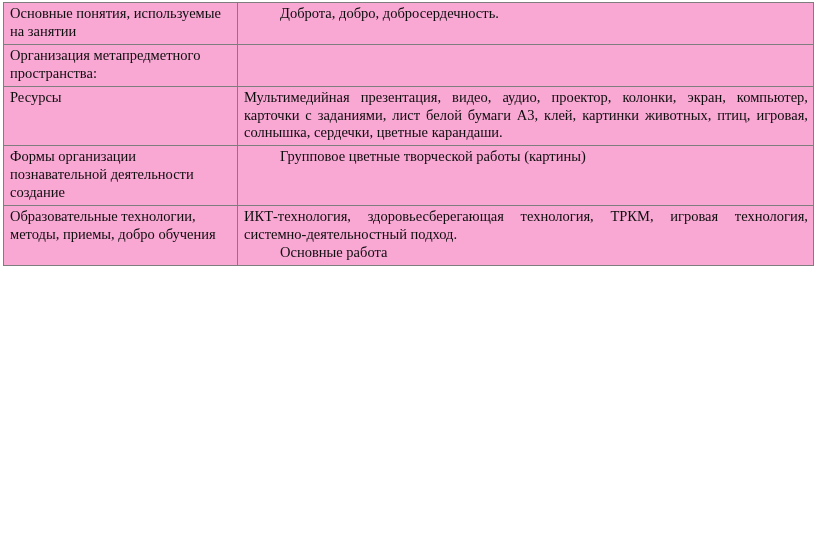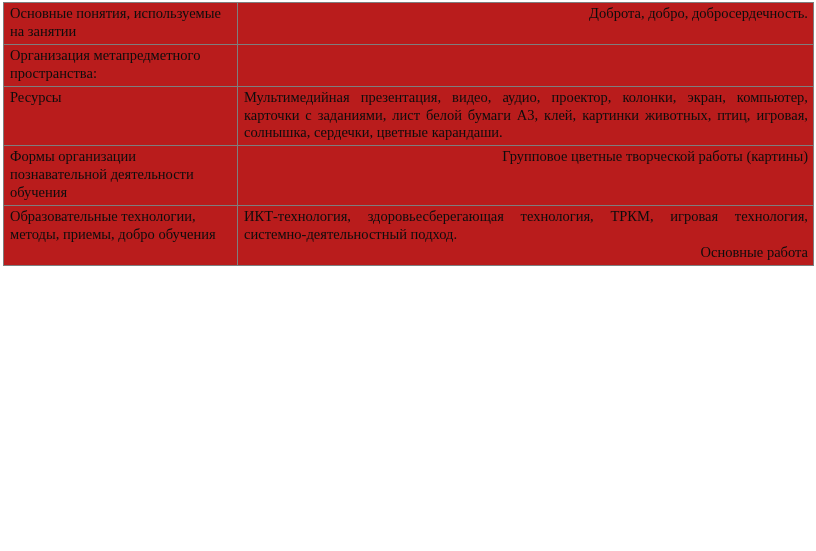--- a/index.html
+++ b/index.html
@@ -23,21 +23,21 @@
     background: #ffffff;
   }
 
   .lesson-table {
     position: absolute;
     left: 3px;
     top: 2px;
     width: 810px;
     border-collapse: collapse;
     table-layout: fixed;
-    background: #b91c1c;
+    background: #f9a8d4;
   }
 
   .lesson-table col.col-label { width: 234px; }
   .lesson-table col.col-value { width: 576px; }
 
   .lesson-table td {
     border: 1px solid #7e7e7e;
     vertical-align: top;
     padding: 2px 5px 3px 6px;
     font-size: 14.5px;
@@ -65,21 +65,21 @@
   .row-resources td  { height: 52px; }
   .row-forms td      { height: 47px; }
   .row-tech td       { height: 53px; }
 
   .value-line { display: block; }
   .value-line.justify-line {
     text-align: justify;
     text-align-last: left;
   }
   .value-line.plain-line {
-    text-align: right;
+    text-align: left;
     margin-left: 36px;
   }
 
   .empty-cell { color: transparent; }
 </style>
 </head>
 <body>
 
 <div class="page">
 
@@ -106,21 +106,21 @@
 
 
       <tr class="row-resources">
         <td class="cell-label">Ресурсы</td>
         <td class="cell-value justify">
           <span class="value-line justify-line">Мультимедийная презентация, видео, аудио, проектор, колонки, экран, компьютер, карточки с заданиями, лист белой бумаги А3, клей, картинки животных, птиц, игровая, солнышка, сердечки, цветные карандаши.</span>
         </td>
       </tr>
 
       <tr class="row-forms">
-        <td class="cell-label">Формы организации познавательной деятельности обучения</td>
+        <td class="cell-label">Формы организации познавательной деятельности создание</td>
         <td class="cell-value">
           <span class="value-line plain-line">Групповое цветные творческой работы (картины)</span>
         </td>
       </tr>
 
       <tr class="row-tech">
         <td class="cell-label">Образовательные технологии, методы, приемы, добро обучения</td>
         <td class="cell-value">
           <span class="value-line justify-line">ИКТ-технология, здоровьесберегающая технология, ТРКМ, игровая технология, системно-деятельностный подход.</span>
           <span class="value-line plain-line">Основные работа</span>

